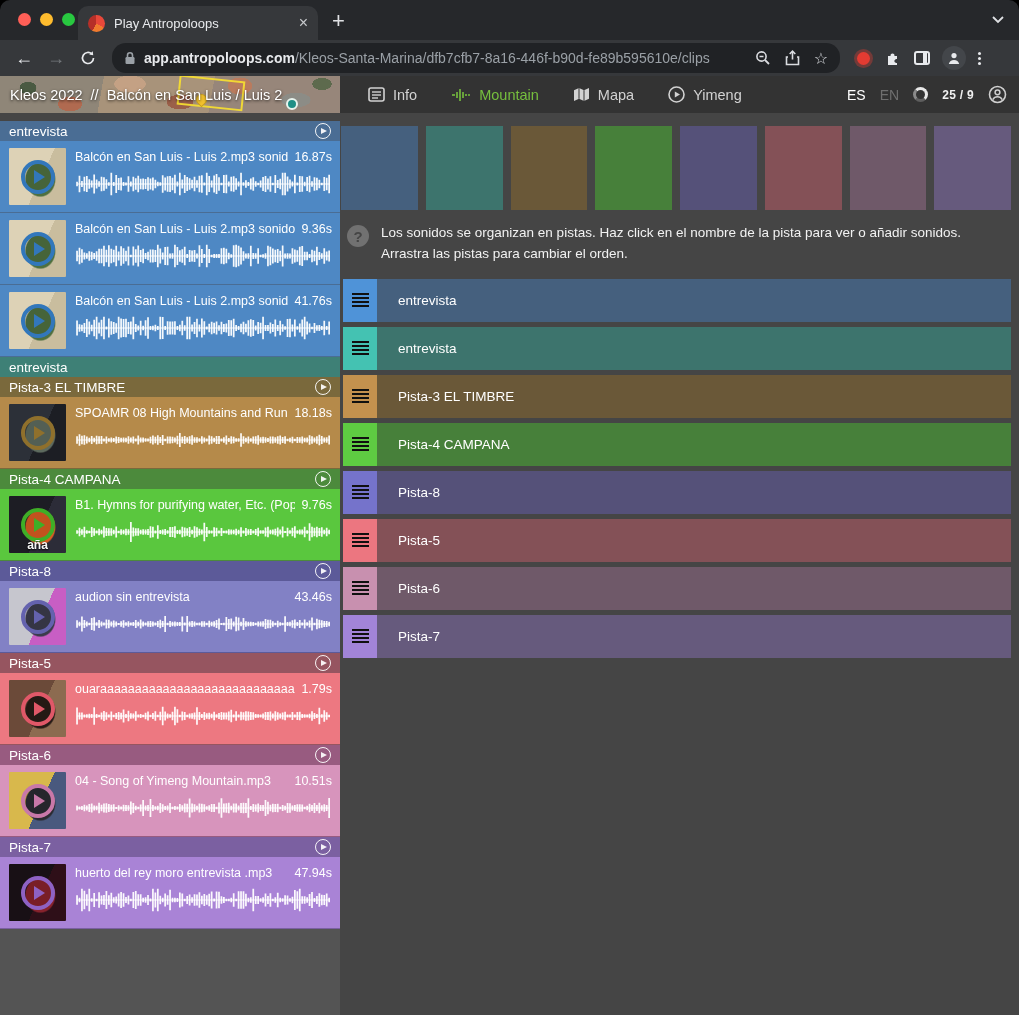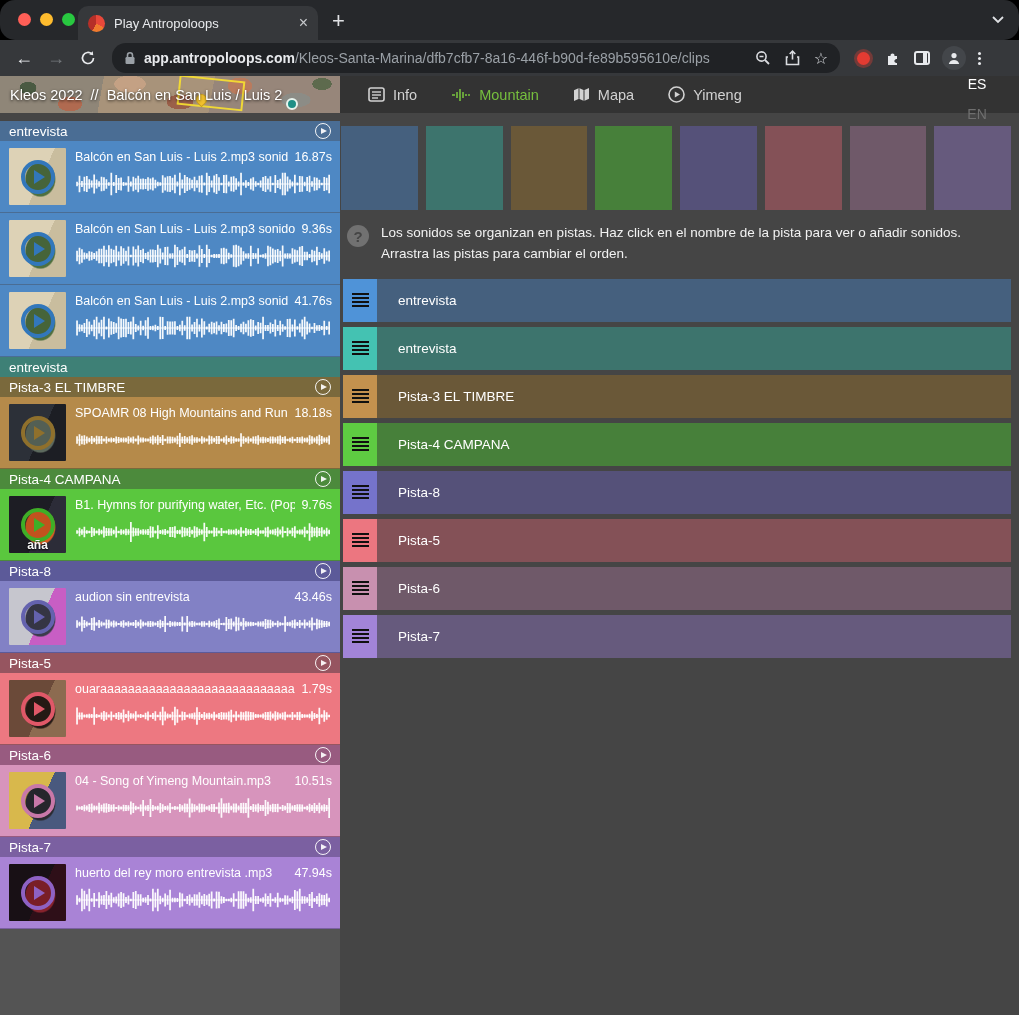--- a/index.html
+++ b/index.html
@@ -1,20 +1,20 @@
 <!DOCTYPE html>
 <html><head>
 <meta charset="utf-8">
 <style>
   * { box-sizing: border-box; margin: 0; padding: 0; }
   html,body { width:1019px; height:1015px; background:#000; font-family:"Liberation Sans", sans-serif; }
   .window { width:1019px; height:1015px; display:flex; flex-direction:column; overflow:hidden; border-radius:10px 10px 0 0; }
 
   
-  .tabstrip { height:40px; background:#26282b; display:flex; align-items:flex-end; position:relative; flex:none;border-radius:15px; }
+  .tabstrip { height:40px; background:#26282b; display:flex; align-items:flex-end; position:relative; flex:none; }
   .traffic { display:flex; gap:9px; align-items:center; position:absolute; left:18px; top:13px; }
   .tl { width:13px; height:13px; border-radius:50%; }
   .tl.red{ background:#ff5f57; } .tl.yellow{ background:#febc2e; } .tl.green{ background:#28c840; }
   .tab { margin-left:78px; width:240px; height:34px; background:#36383b; border-radius:10px 10px 0 0; display:flex; align-items:center; padding:0 10px; gap:9px; }
   .favicon { width:17px; height:17px; border-radius:50%; background:conic-gradient(#e8483a 0 120deg,#f07a2e 120deg 210deg,#b62f28 210deg 360deg); flex:none; }
   .tab-title { color:#e8eaed; font-size:13px; flex:1; white-space:nowrap; overflow:hidden; }
   .tab-close { color:#c8cacd; font-size:16px; line-height:1; cursor:default; }
   .newtab { color:#dfe1e4; font-size:22px; font-weight:300; margin:0 0 6px 14px; }
   .tab-chevron { position:absolute; right:14px; top:14px; }
   .toolbar { height:36px; background:#36383b; display:flex; align-items:center; padding:0 10px; gap:4px; flex:none; }
@@ -47,21 +47,21 @@
       radial-gradient(16px 10px at 322px 8px, #5d6a4d 0 60%, transparent 61%),
       linear-gradient(100deg, #8f8678 0 30%, #a8937a 30% 62%, #97867a 62%);
   }
   .map-poly { position:absolute; left:178px; top:2px; width:66px; height:30px; border:2px solid rgba(244,220,50,.95); transform:rotate(6deg); }
   .map-pin { position:absolute; left:196px; top:18px; width:11px; height:11px; border-radius:50% 50% 50% 0; transform:rotate(-45deg); background:#f2c12e; border:1px solid #caa020; }
   .map-marker { position:absolute; left:286px; top:22px; width:12px; height:12px; border-radius:50%; background:#1f8f86; border:2px solid #e8f4ee; }
   .breadcrumb { position:absolute; left:10px; top:0; height:37px; display:flex; align-items:center; gap:8px; color:#fff; font-size:14.5px; text-shadow:0 1px 3px rgba(0,0,0,.8); white-space:nowrap; }
   .app-nav { display:flex; align-items:center; gap:10px; padding-left:16px; flex:1; }
   .nav-item { display:flex; align-items:center; gap:8px; padding:0 12px; height:100%; color:#d2d2d2; font-size:14.5px; cursor:pointer; }
   .nav-item.active { color:var(--accent); }
-  .header-right { display:flex; align-items:center; gap:14px; padding-right:26px;flex-direction:column; }
+  .header-right { display:flex; align-items:center; gap:14px; padding-right:12px; }
   .lang { font-size:14px; color:#ffffff; }
   .lang.inactive { color:#6f6f6f; }
   .spinner { width:15px; height:15px; border-radius:50%; border:3px solid #e9e9e9; border-bottom-color:#5e5e5e; border-left-color:#8a8a8a; }
   .counter { color:#f0f0f0; font-size:12px; font-weight:700; letter-spacing:.3px; }
 
   
   .content { flex:1; display:flex; min-height:0; }
   .sidebar { width:340px; flex:none; display:flex; flex-direction:column; background:#545454; overflow:hidden; }
   .main { flex:1; background:#454545; padding:5px 8px 0 1px; overflow:hidden; }
 

